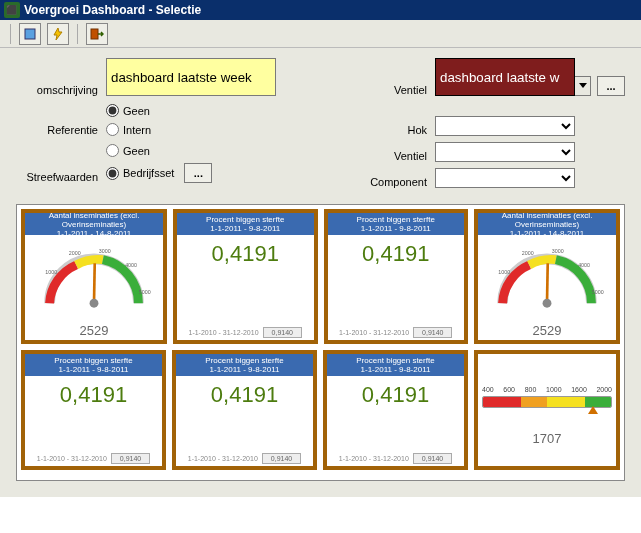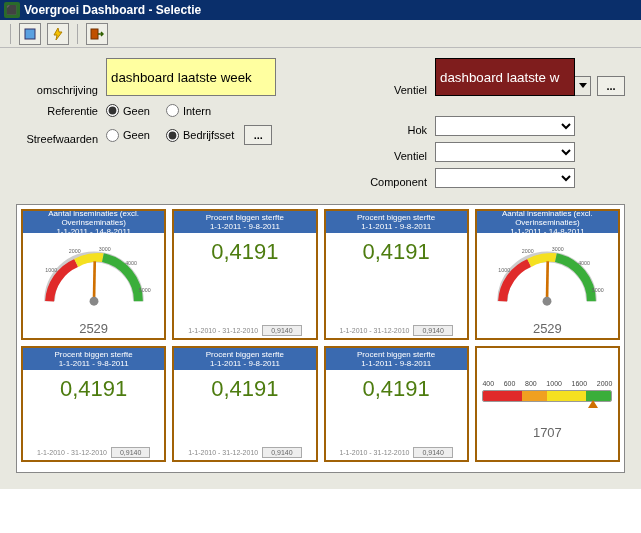--- a/index.html
+++ b/index.html
@@ -72,21 +72,21 @@
     background: #ffffa0;
     height: 38px;
     padding: 2px 4px;
     width: 170px;
   }
   .txt.highlight {
     background: #7f1d1d;
     color: #fff;
     border: 1px solid #000;
   }
-  .radio-col { display: flex; flex-direction: row; gap: 16px; padding-top: 2px; }
+  .radio-col { display: flex; flex-direction: column; gap: 6px; padding-top: 2px; }
   .radio-row { display: flex; align-items: center; gap: 4px; }
   .radio-row input { margin: 0; accent-color: #333; }
   .small-btn {
     width: 28px; height: 20px;
     border: 1px solid #7a7a7a;
     background: #efefe8;
     display: flex;
     align-items: center;
     justify-content: center;
     cursor: pointer;
@@ -106,21 +106,21 @@
   .mid-sel { width: 140px; }
 
   .dashboard-outer {
     border: 1px solid #888;
     margin-top: 10px;
     background: #fff;
     padding: 4px;
   }
   .dash-row { display: flex; gap: 6px; margin-bottom: 6px; }
   .dash-card {
-    border: 2px solid #a16207;
+    border: 4px solid #a16207;
     background: #fff;
     flex: 1;
     display: flex;
     flex-direction: column;
   }
   .dash-card-hdr {
     background: #3a6ab0;
     color: #fff;
     text-align: center;
     font-size: 8px;

